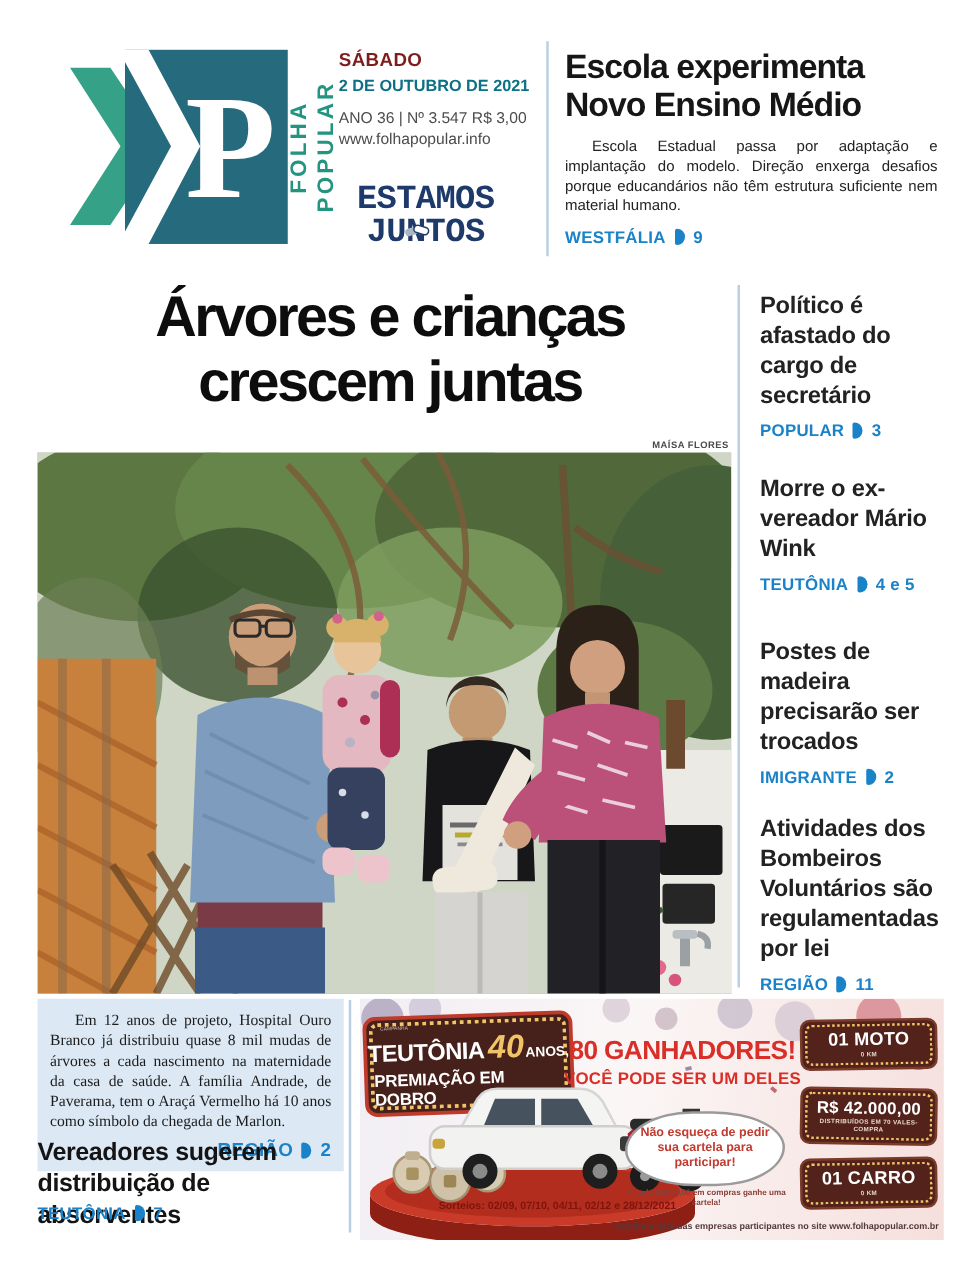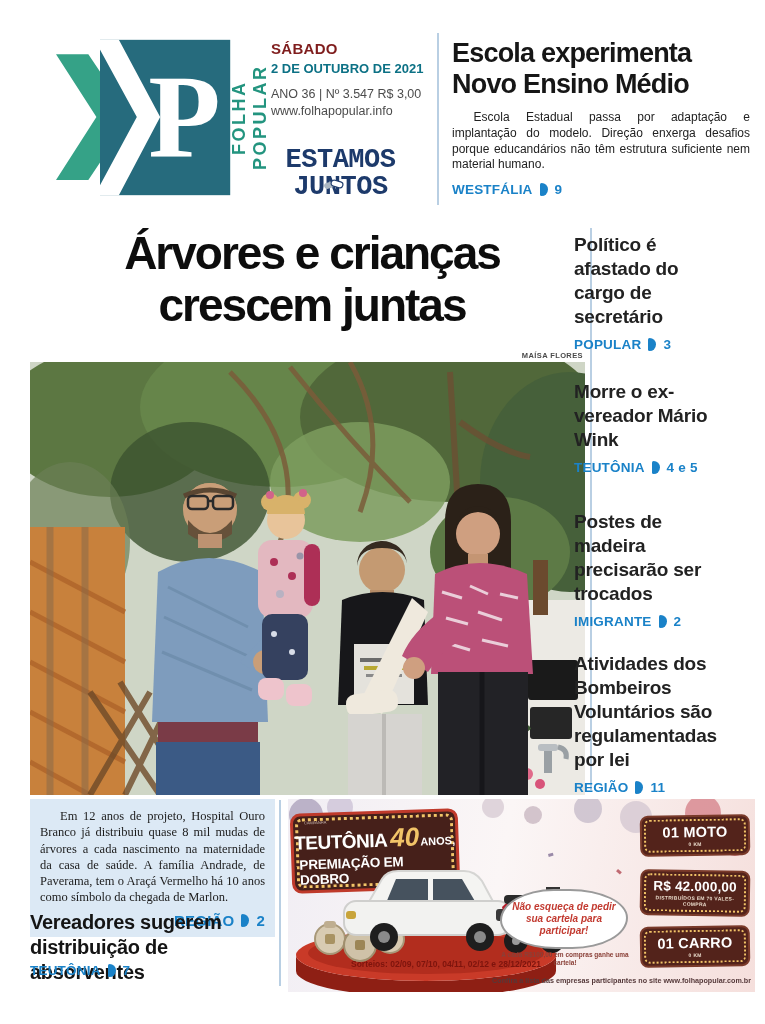--- a/index.html
+++ b/index.html
@@ -53,21 +53,21 @@
   .lead-headline {
     left:38px; top:228px; width:548px; text-align:center;
     font-size:46px; font-weight:900; color:#0d0d0d; line-height:1.12;
     letter-spacing:-2px; white-space:pre-line;
   }
   .photo-credit { left:30px; top:351px; width:553px; text-align:right;
     font-size:7.5px; font-weight:700; color:#4a4a4a; letter-spacing:.4px; }
   .photo-frame { left:30px; top:362px; width:555px; height:433px; overflow:hidden; background:#aebfa0; }
 
   
-  .sb-item { left:574px; width:150px; }
+  .sb-item { left:608px; width:150px; }
   .sb-item .t { font-size:19px; font-weight:600; color:#222; line-height:1.26; letter-spacing:-.2px; }
   .sb-item .kicker { margin-top:8px; }
 
   
   .region-box { left:30px; top:799px; width:245px; background:#dce9f5; padding:9px 10px 8px 10px; }
   .region-box .txt { font-family:"Liberation Serif", serif; font-size:12.5px; color:#1c1c1c;
     text-align:justify; line-height:1.3; text-indent:1.6em; }
   .region-box .kicker { margin-top:6px; justify-content:flex-end; font-size:15px; }
   .bottom-story-hl { left:30px; top:910px; width:255px; font-size:20px; font-weight:600;
     color:#141414; line-height:1.25; letter-spacing:-.3px; }
@@ -89,21 +89,21 @@
   .sign-years { font-size:26px; color:#f2c468; font-style:italic; margin-left:2px; }
   .sign-anos  { font-size:11px; }
   .sign-l2 { font-size:13.5px; font-weight:800; letter-spacing:-.2px; margin-top:1px; }
 
   .winners { left:148px; top:30px; width:220px; text-align:center; color:#d92f28; }
   .winners .w1 { font-size:21px; font-weight:800; letter-spacing:-.5px; }
   .winners .w2 { font-size:13.5px; font-weight:800; margin-top:2px; letter-spacing:.2px; }
 
   .cloud { left:212px; top:90px; width:128px; height:60px; background:#ffffff;
     border:2px solid #9a9a9a; border-radius:48% 52% 50% 50% / 60% 55% 60% 55%;
-    display:flex; align-items:center; justify-content:center; text-align:center;font-style:italic; }
+    display:flex; align-items:center; justify-content:center; text-align:center; }
   .cloud .ct { font-size:10px; font-weight:700; color:#c23a30; line-height:1.2; padding:2px 8px; }
   .cloud-sub { left:208px; top:152px; width:138px; text-align:center;
     font-size:6.5px; font-weight:700; color:#8a4038; line-height:1.3; }
 
   .badge { left:352px; width:110px; background:#53231b; border:2px solid #7a3a2a;
     border-radius:8px; padding:2px; transform:rotate(-1deg); }
   .badge-inner { border:2.5px dotted #f2c468; border-radius:6px; text-align:center;
     color:#fff; padding:3px 2px; }
   .badge .m { font-size:14.5px; font-weight:800; letter-spacing:.2px; }
   .badge .s { font-size:5px; font-weight:700; color:#e8d9c9; margin-top:1px; letter-spacing:.3px; }
@@ -391,20 +391,24 @@
         <path d="M214,80 q14,-14 34,-6 l14,14 l-8,16 l-34,0 z" fill="#b3202c"></path>
         <rect x="216" y="68" width="26" height="9" rx="4" fill="#2a2a2a"></rect>
         <path d="M252,88 L264,64" stroke="#8a1420" stroke-width="5"></path>
         <path d="M258,62 L272,62" stroke="#333" stroke-width="4"></path>
         <path d="M262,88 q8,8 4,22" stroke="#b3202c" stroke-width="6" fill="none"></path>
       </g>
     </svg>
 
     <div class="abs draws">Sorteios: 02/09, 07/10, 04/11, 02/12 e 28/12/2021</div>
 
+    <div class="abs winners">
+      <div class="w1">80 GANHADORES!</div>
+      <div class="w2">VOCÊ PODE SER UM DELES</div>
+    </div>
 
     <div class="abs cloud">
       <div class="ct">Não esqueça de pedir sua cartela para participar!</div>
     </div>
     <div class="abs cloud-sub">A cada R$100,00 em compras ganhe uma cartela!</div>
 
     <div class="abs badge badge1">
       <div class="badge-inner">
         <div class="m">01 MOTO</div>
         <div class="s">0 KM</div>

